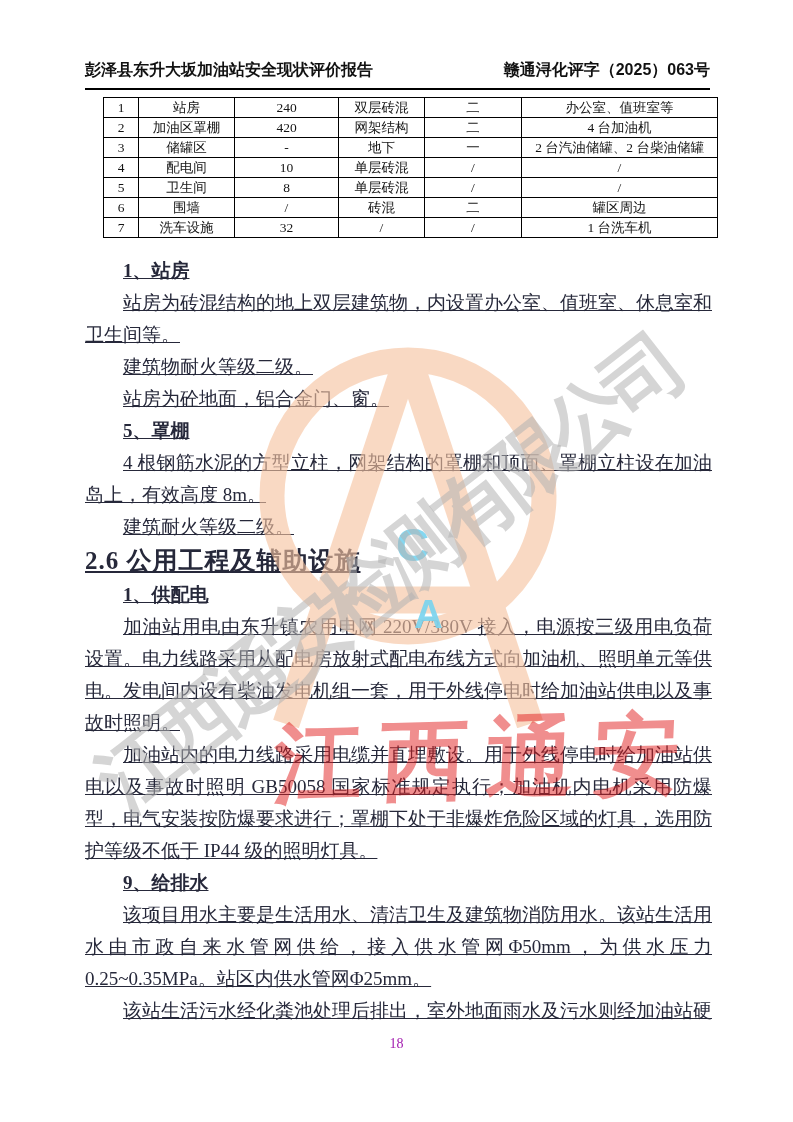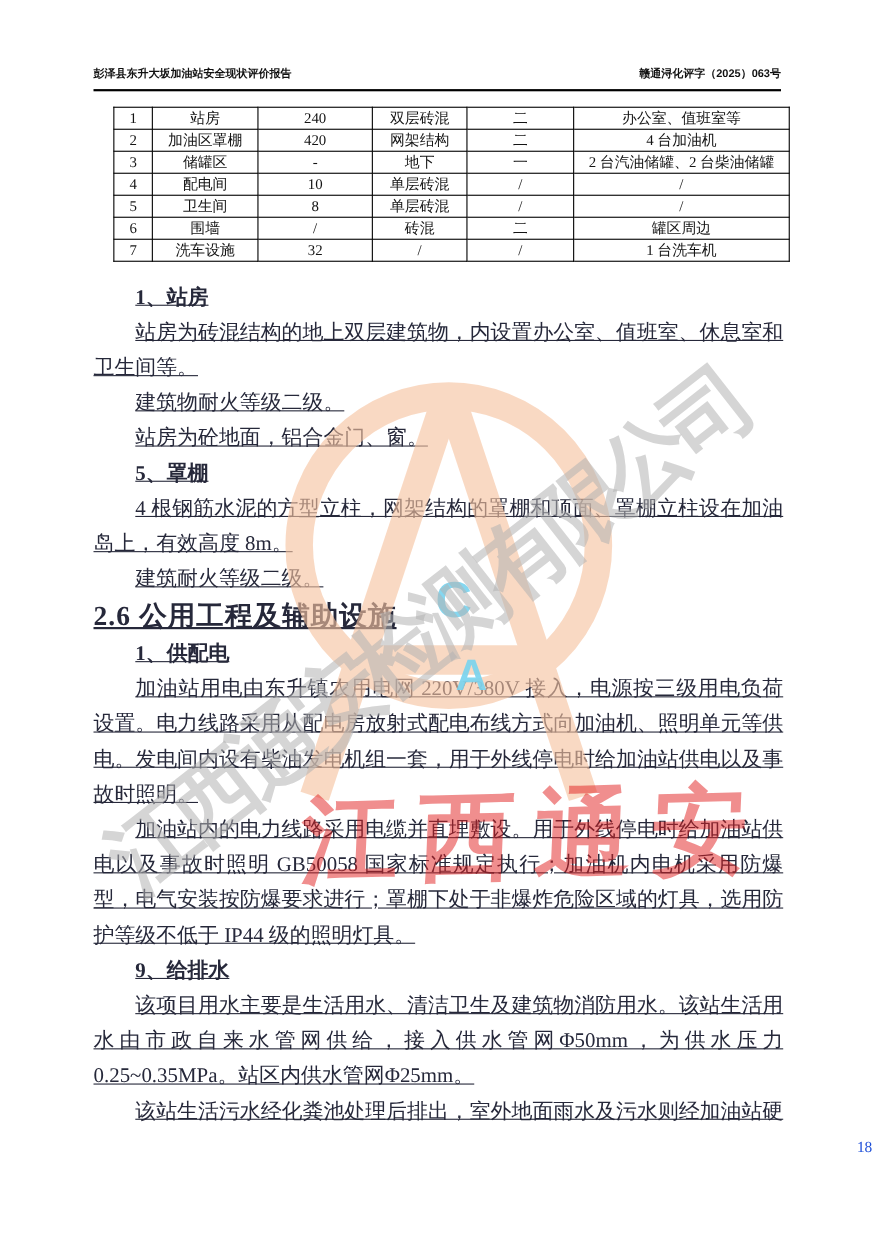--- a/index.html
+++ b/index.html
@@ -9,21 +9,21 @@
     margin:0 auto;
     background:#ffffff;
     overflow:hidden;
     font-family:"Liberation Serif","DejaVu Serif",serif;
     color:#26283a;
   }
   
   .doc-header{
     position:absolute;left:85px;top:60px;width:625px;
     display:flex;justify-content:space-between;align-items:flex-end;
-    font-size:10px;font-weight:bold;color:#111;
+    font-size:16px;font-weight:bold;color:#111;
     font-family:"Liberation Sans","DejaVu Sans",sans-serif;
     padding-bottom:7px;
     border-bottom:2px solid #000;
   }
   
   .btable{
     position:absolute;left:103px;top:97px;
     border-collapse:collapse;table-layout:fixed;
     font-size:13.5px;color:#141414;
   }
@@ -42,21 +42,21 @@
   .body-text p{margin:0;text-indent:2em;text-decoration:underline;}
   .body-text .h3{font-weight:bold;}
   .body-text .h2{
     font-weight:bold;text-indent:0;font-size:25px;
     letter-spacing:1px;line-height:36px;
     font-family:"Liberation Serif","DejaVu Serif",serif;
   }
   
   .page-number{
     position:absolute;left:0;top:1036px;width:100%;
-    text-align:right;font-size:14px;color:#1d4ed8;
+    text-align:center;font-size:14px;color:#a21caf;
   }
   
   .wm{position:absolute;left:0;top:0;width:100%;height:100%;pointer-events:none;}
   .wm-logo{position:absolute;left:232px;top:328px;opacity:.62;}
   .wm-company{
     position:absolute;left:92px;top:718px;
     font-family:"Liberation Sans","DejaVu Sans",sans-serif;
     font-weight:bold;font-size:80px;letter-spacing:-9px;
     color:rgba(178,178,178,0.55);
     white-space:nowrap;

